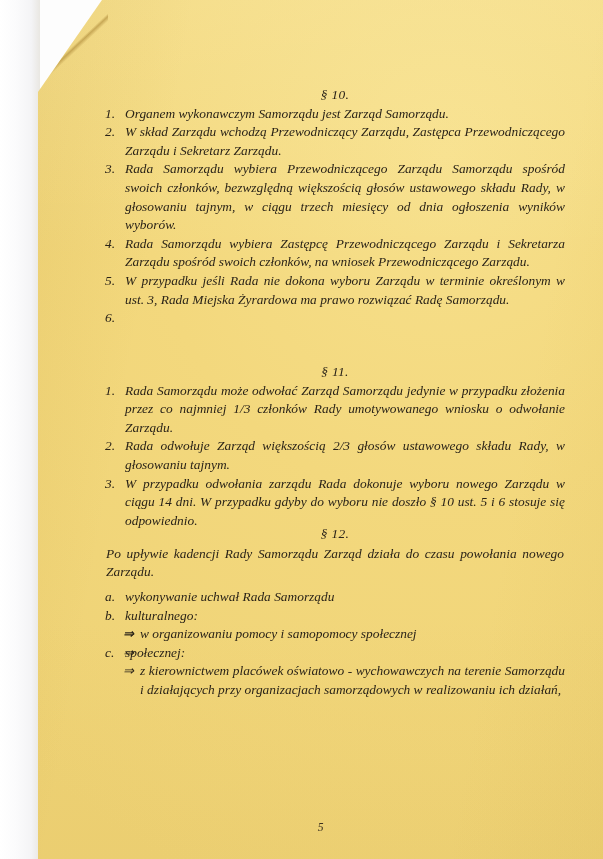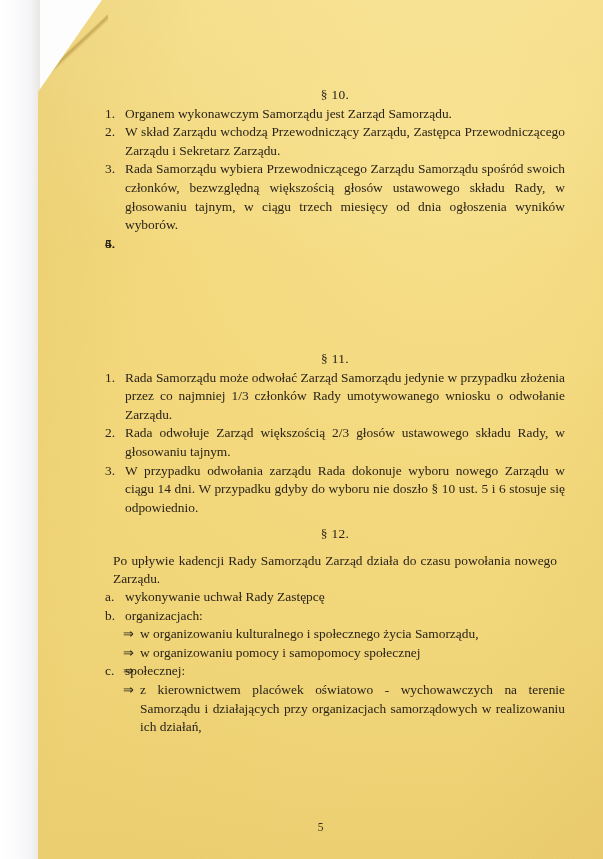--- a/index.html
+++ b/index.html
@@ -12,20 +12,21 @@
     height: 859px;
     overflow: hidden;
     font-family: "Liberation Serif", serif;
   }
 
   #scan-page {
     position: relative;
     width: 603px;
     height: 613px;
     background: #fdfdfd;
+    font-style: italic;
   }
 
   
   #paper-sheet {
     position: absolute;
     left: 38px;
     top: 0px;
     width: 565px;
     height: 859px;
     background:
@@ -79,21 +80,21 @@
 
   .section-heading {
     text-align: center;
     margin: 0;
     font-size: 13.4px;
     font-weight: normal;
     letter-spacing: 0.3px;
   }
 
   .para {
-    margin: 8px;
+    margin: 1px;
     text-align: justify;
     text-justify: inter-word;
   }
 
   
   .item-list {
     list-style: none;
     margin: 0;
     padding: 0;
   }
@@ -159,31 +160,33 @@
           <li class="list-item">
             <span class="list-marker">2.</span>
             <span>W skład Zarządu wchodzą Przewodniczący Zarządu, Zastępca Przewodniczącego Zarządu i Sekretarz Zarządu.</span>
           </li>
           <li class="list-item">
             <span class="list-marker">3.</span>
             <span>Rada Samorządu wybiera Przewodniczącego Zarządu Samorządu spośród swoich członków, bezwzględną większością głosów ustawowego składu Rady, w głosowaniu tajnym, w ciągu trzech miesięcy od dnia ogłoszenia wyników wyborów.</span>
           </li>
           <li class="list-item">
             <span class="list-marker">4.</span>
+            <span>Rada Samorządu wybiera Zastępcę Przewodniczącego Zarządu i Sekretarza Zarządu spośród swoich członków, na wniosek Przewodniczącego Zarządu.</span>
           </li>
           <li class="list-item">
             <span class="list-marker">5.</span>
+            <span>W przypadku jeśli Rada nie dokona wyboru Zarządu w terminie określonym w ust. 3, Rada Miejska Żyrardowa ma prawo rozwiązać Radę Samorządu.</span>
           </li>
           <li class="list-item">
             <span class="list-marker">6.</span>
           </li>
         </ul>
       </div>
 
-      <div class="block-anchor" style="top:350px;">
+      <div class="block-anchor" style="top:363px;">
         <div class="section-heading">§ 11.</div>
         <ul class="item-list">
           <li class="list-item">
             <span class="list-marker">1.</span>
             <span>Rada Samorządu może odwołać Zarząd Samorządu jedynie w przypadku złożenia przez co najmniej 1/3 członków Rady umotywowanego wniosku o odwołanie Zarządu.</span>
           </li>
           <li class="list-item">
             <span class="list-marker">2.</span>
             <span>Rada odwołuje Zarząd większością 2/3 głosów ustawowego składu Rady, w głosowaniu tajnym.</span>
           </li>
@@ -196,30 +199,29 @@
 
       <div class="block-anchor" style="top:525px;">
         <div class="section-heading">§ 12.</div>
         <p class="para">Po upływie kadencji Rady Samorządu Zarząd działa do czasu powołania nowego Zarządu.</p>
       </div>
 
       <div class="block-anchor" style="top:588px;">
         <ul class="item-list">
           <li class="list-item">
             <span class="list-marker">a.</span>
-            <span>wykonywanie uchwał Rady Zastępcę</span>
+            <span>wykonywanie uchwał Rada Samorządu</span>
           </li>
           <li class="list-item">
             <span class="list-marker">b.</span>
-            <span>organizacjach:</span>
-          </li>
-        </ul>
-        <div class="arrow-item">
-          <span class="arrow-glyph">⇒</span>
-          <span>w organizowaniu kulturalnego i społecznego życia Samorządu,</span>
+            <span>kulturalnego:</span>
+          </li>
+        </ul>
+        <div class="arrow-item">
+          <span class="arrow-glyph">⇒</span>
         </div>
         <div class="arrow-item">
           <span class="arrow-glyph">⇒</span>
           <span>w organizowaniu pomocy i samopomocy społecznej</span>
         </div>
         <div class="arrow-item">
           <span class="arrow-glyph">⇒</span>
         </div>
         <ul class="item-list">
           <li class="list-item">

